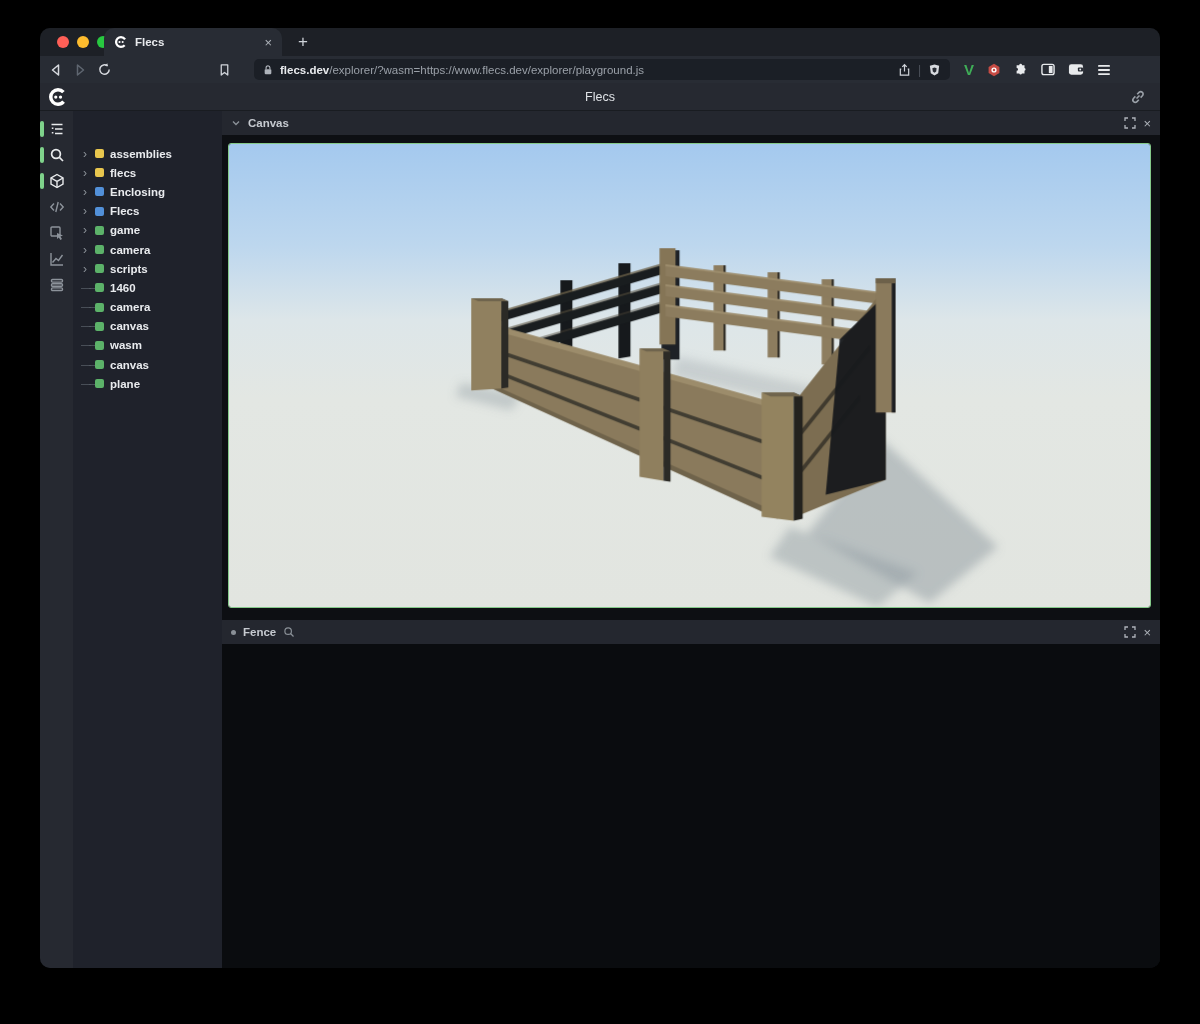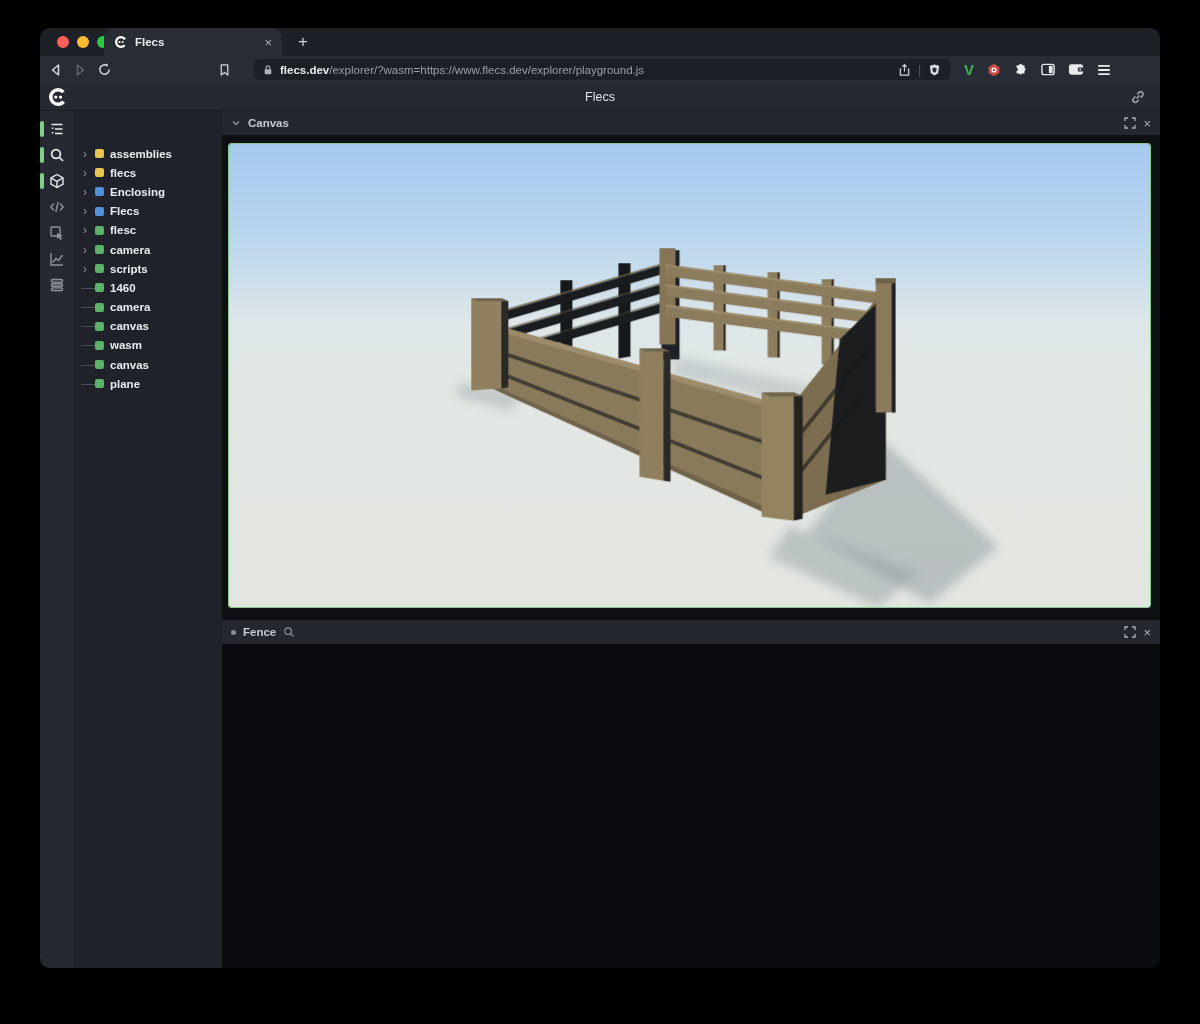--- a/index.html
+++ b/index.html
@@ -232,21 +232,21 @@
           <span class="tlabel">Enclosing</span>
         </div>
       <div class="trow">
           <span class="tglyph">›</span>
           <span class="tsq" style="background-color: rgb(82, 144, 217);"></span>
           <span class="tlabel">Flecs</span>
         </div>
       <div class="trow">
           <span class="tglyph">›</span>
           <span class="tsq" style="background-color: rgb(92, 178, 105);"></span>
-          <span class="tlabel">flesc</span>
+          <span class="tlabel">game</span>
         </div>
       <div class="trow">
           <span class="tglyph">›</span>
           <span class="tsq" style="background-color: rgb(92, 178, 105);"></span>
           <span class="tlabel">camera</span>
         </div>
       <div class="trow">
           <span class="tglyph">›</span>
           <span class="tsq" style="background-color: rgb(92, 178, 105);"></span>
           <span class="tlabel">scripts</span>

